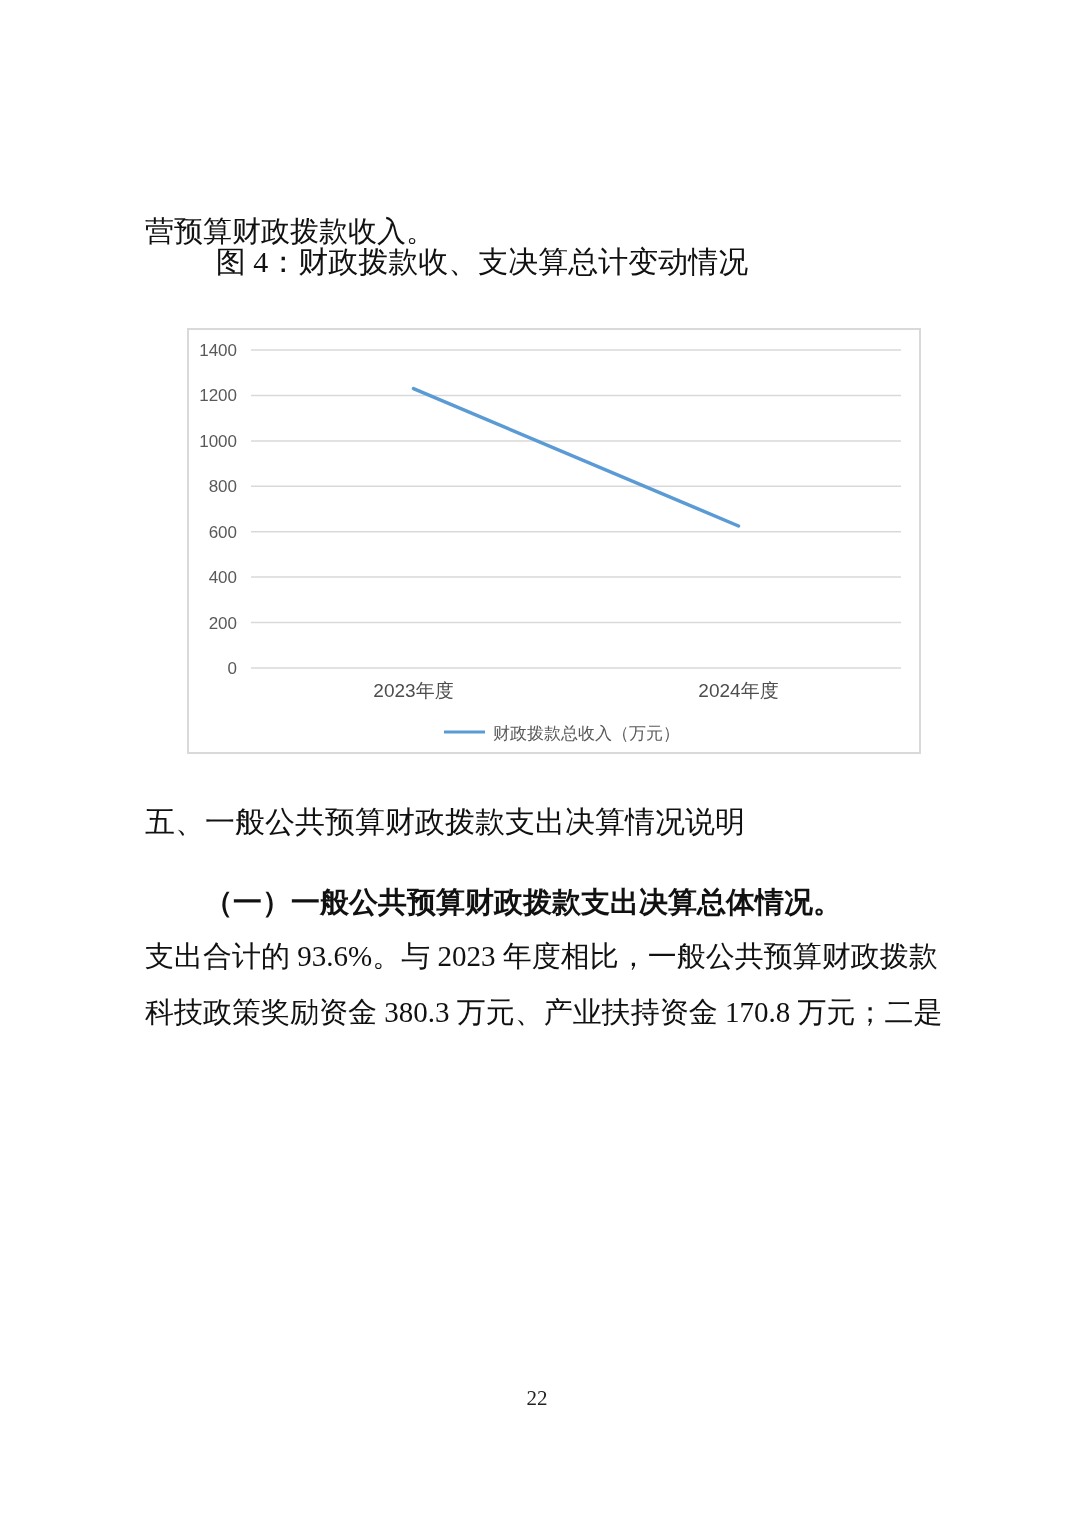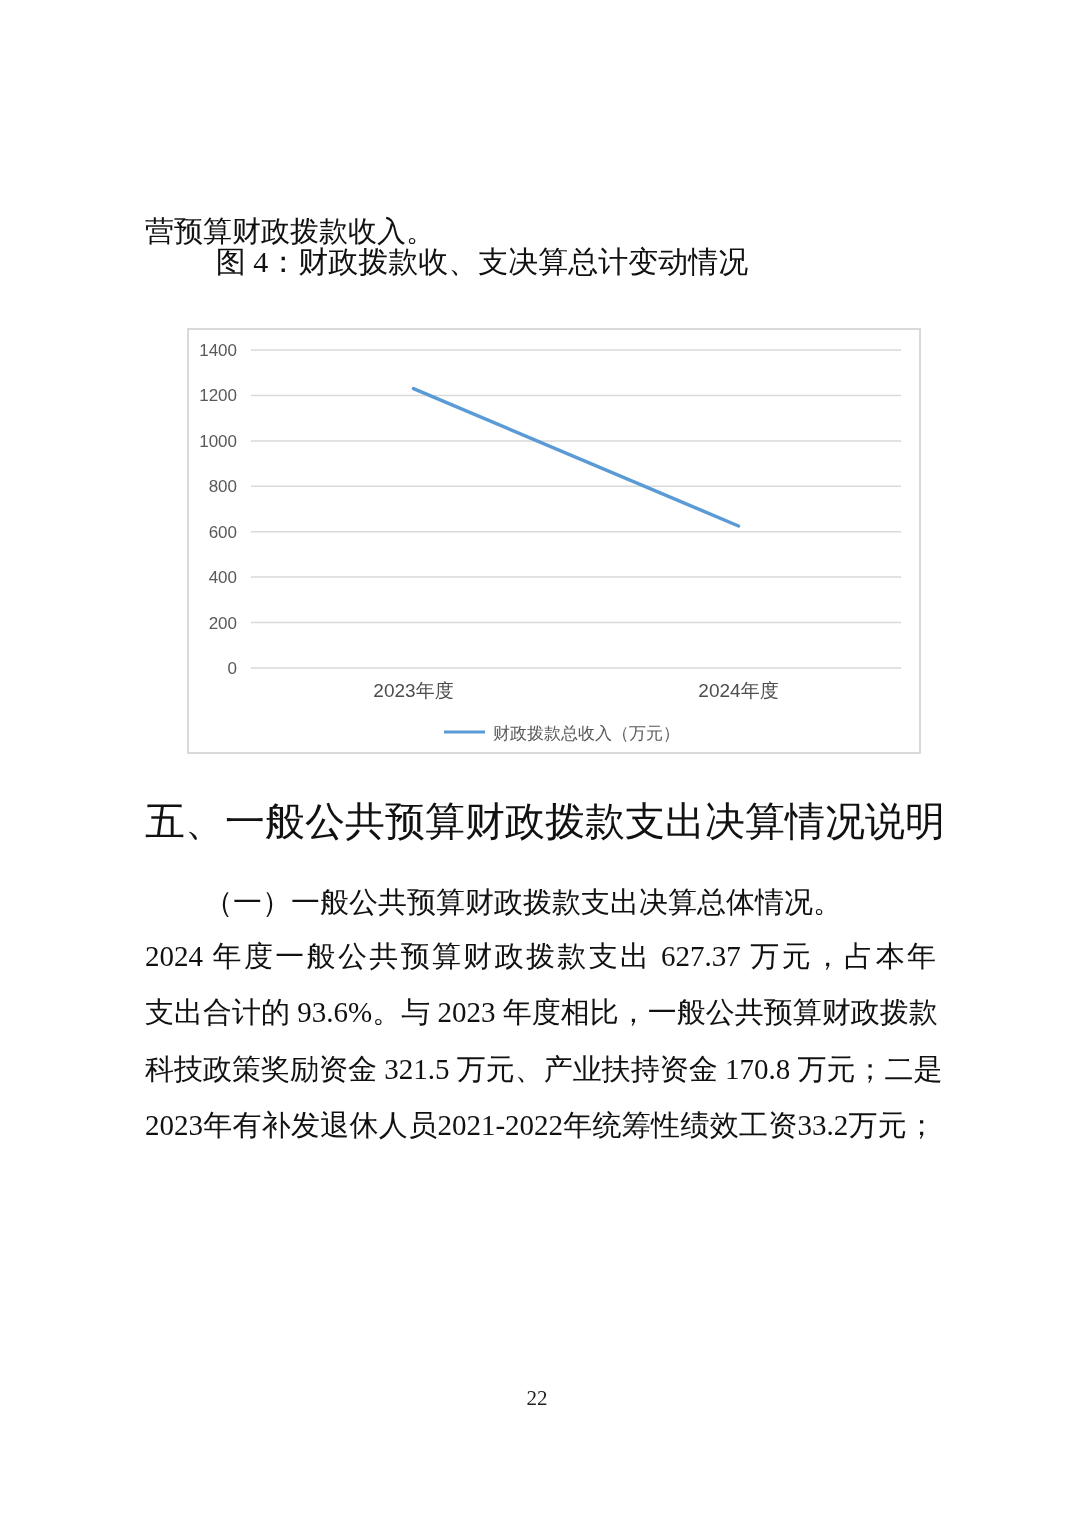--- a/index.html
+++ b/index.html
@@ -26,28 +26,28 @@
   .chart-wrap{
     left:147px;top:312px;
     width:734px;height:426px;
     box-sizing:border-box;
     border:2px solid #D9D9D9;
     background:#ffffff;
   }
   .chart-wrap svg{display:block;}
   .section-heading{
     left:145px;top:805px;
-    font-size:40px;line-height:34px;
+    font-size:30px;line-height:34px;
     font-weight:normal;margin:0;
     white-space:nowrap;
   }
   .subsection-heading{
     left:204px;top:886px;
     font-size:29px;line-height:33px;
-    font-weight:normal;margin:0;
+    font-weight:bold;margin:0;
     white-space:nowrap;
   }
   .body-paragraph{
     left:145px;top:928px;
     width:791px;
     font-size:29px;
   }
   .pline{
     line-height:56.3px;
     text-align:justify;
@@ -107,21 +107,19 @@
           </g>
         </svg>
       </div>
   </figure>
 
   <h2 class="abs section-heading">五、一般公共预算财政拨款支出决算情况说明</h2>
 
   <h3 class="abs subsection-heading">（一）一般公共预算财政拨款支出决算总体情况。</h3>
 
   <div class="abs body-paragraph">
-    <div class="pline">2024 年度一般公共预算财政拨款支出 627.37 万元，占本年</div>
     <div class="pline">支出合计的 93.6%。与 2023 年度相比，一般公共预算财政拨款</div>
-    <div class="pline">科技政策奖励资金 321.5 万元、产业扶持资金 170.8 万元；二是</div>
-    <div class="pline">2023年有补发退休人员2021-2022年统筹性绩效工资33.2万元；</div>
+    <div class="pline">科技政策奖励资金 380.3 万元、产业扶持资金 170.8 万元；二是</div>
   </div>
 
   <div class="abs page-number">22</div>
 
 </main>
 
 </body></html>

